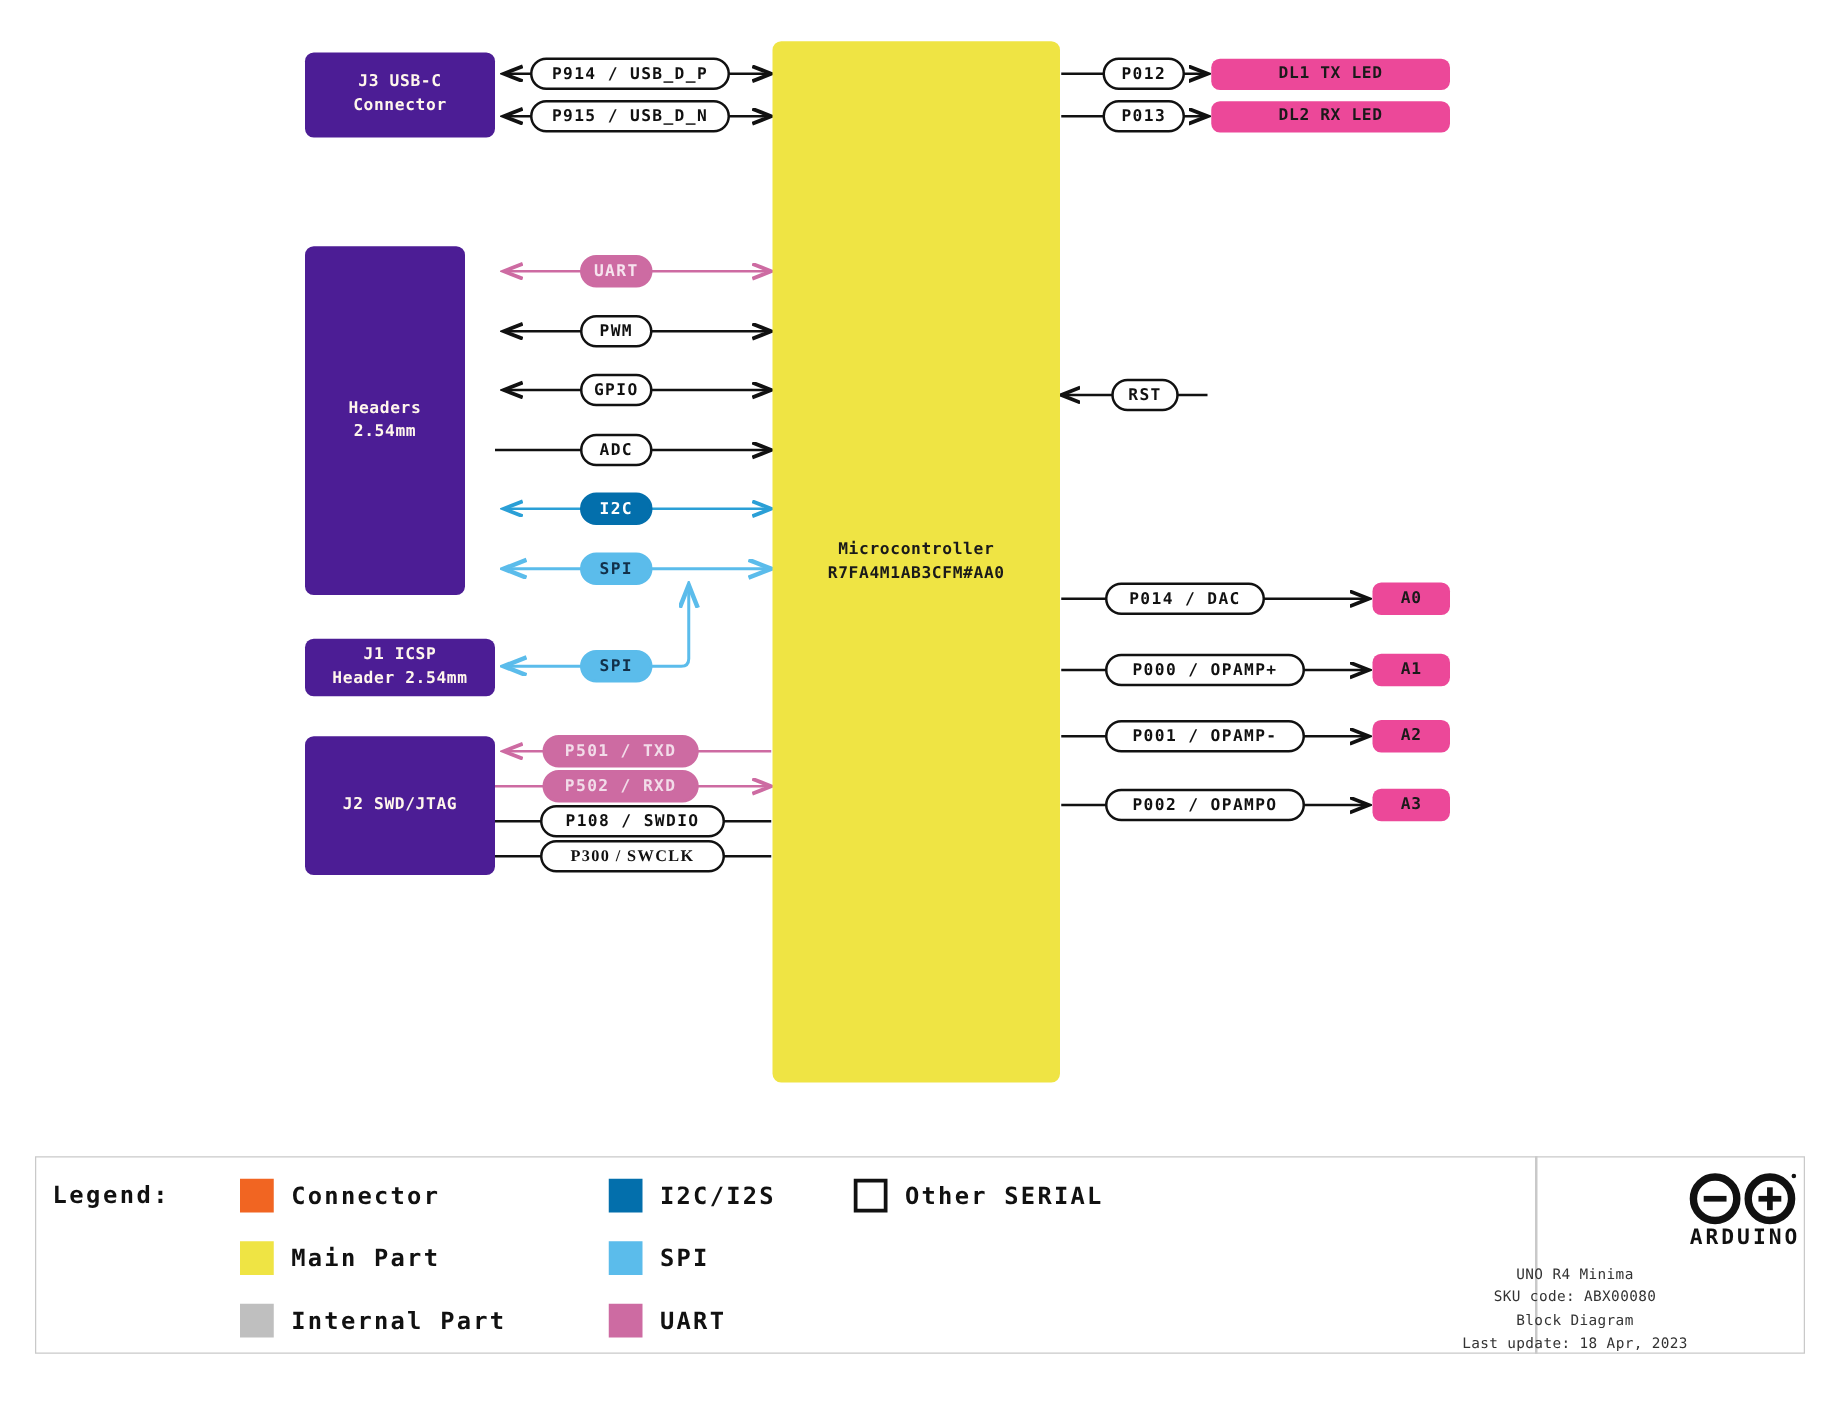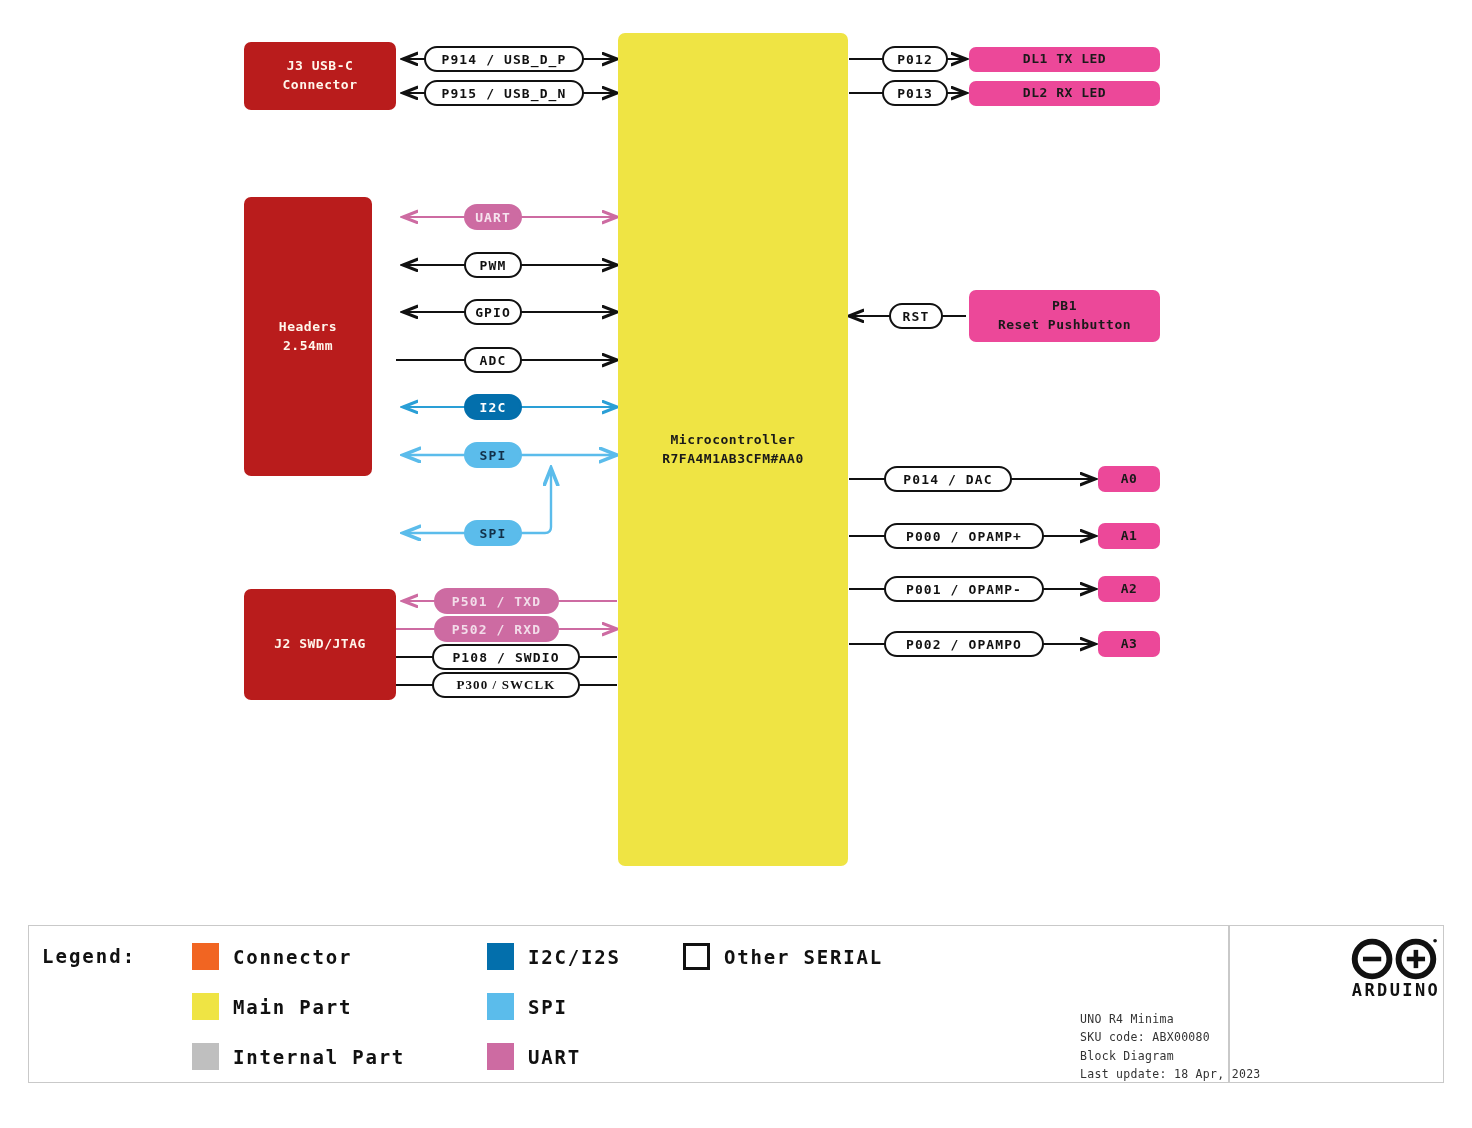--- a/index.html
+++ b/index.html
@@ -28,21 +28,21 @@
     align-items: center;
     justify-content: center;
     flex-direction: column;
     text-align: center;
     font-weight: bold;
     letter-spacing: 0.5px;
     line-height: 1.45;
     box-sizing: border-box;
     font-size: 13px;
   }
-  .block.connector { background: #b91c1c; color: #FFF6EC; text-align: center; }
+  .block.connector { background: #4c1d95; color: #FFF6EC; text-align: center; }
   .block.mainpart  { background: #EFE444; color: #1a1a1a; }
   .block.internal  { background: #ec4899; color: #1a1a1a; }
 
   .block .l2 { display:block; }
 
   
   .pill {
     position: absolute;
     height: 26px;
     border-radius: 13px;
@@ -126,21 +126,21 @@
     font-size: 17px;
     font-weight: bold;
     letter-spacing: 2.4px;
     color: #111;
   }
   #brand-meta {
     position: absolute;
     right: 32px;
     top: 1010px;
     width: 360px;
-    text-align: left;
+    text-align: center;
     font-size: 11.5px;
     line-height: 1.6;
     color: #333;
     letter-spacing: 0.3px;
   }
 </style>
 </head>
 <body>
 
 <div id="diagram">
@@ -221,42 +221,42 @@
   <div class="block connector" style="left:244px; top:42px; width:152px; height:68px;">
     <span>J3 USB-C</span>
     <span class="l2">Connector</span>
   </div>
 
   <div class="block connector" style="left:244px; top:197px; width:128px; height:279px;">
     <span>Headers</span>
     <span class="l2">2.54mm</span>
   </div>
 
+  <div class="block connector" style="left:244px; top:511px; width:152px; height:46px;">
+    <span>J1 ICSP</span>
+    <span class="l2">Header 2.54mm</span>
+  </div>
 
   <div class="block connector" style="left:244px; top:589px; width:152px; height:111px;">
     <span>J2 SWD/JTAG</span>
   </div>
 
   <div class="block mainpart" style="left:618px; top:33px; width:230px; height:833px;">
     <span>Microcontroller</span>
     <span class="l2">R7FA4M1AB3CFM#AA0</span>
   </div>
 
   <div class="block internal" style="left:969px; top:47px; width:191px; height:25px;">
     <span>DL1 TX LED</span>
   </div>
 
   <div class="block internal" style="left:969px; top:81px; width:191px; height:25px;">
     <span>DL2 RX LED</span>
   </div>
 
-  <div class="block internal" style="left:969px; top:290px; width:191px; height:52px;">
-    <span>PB1</span>
-    <span class="l2">Reset Pushbutton</span>
-  </div>
 
   <div class="block internal" style="left:1098px; top:466px; width:62px; height:26px;">
     <span>A0</span>
   </div>
   <div class="block internal" style="left:1098px; top:523px; width:62px; height:26px;">
     <span>A1</span>
   </div>
   <div class="block internal" style="left:1098px; top:576px; width:62px; height:26px;">
     <span>A2</span>
   </div>

